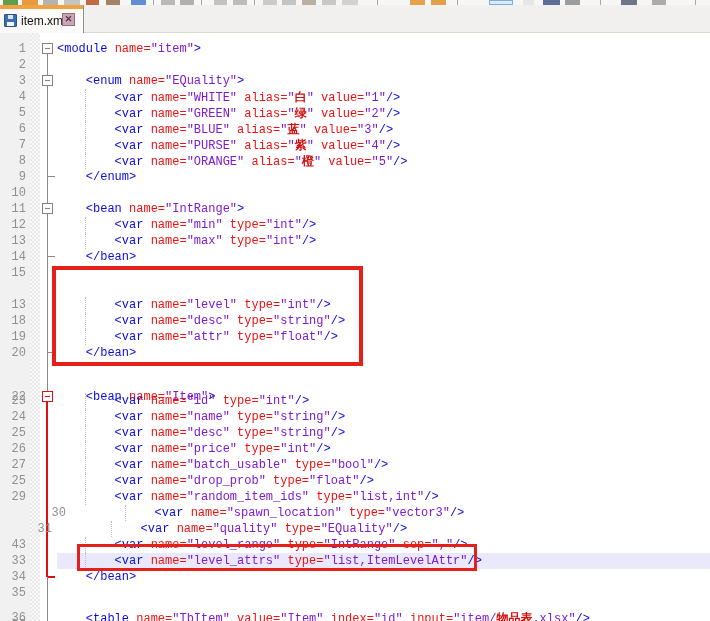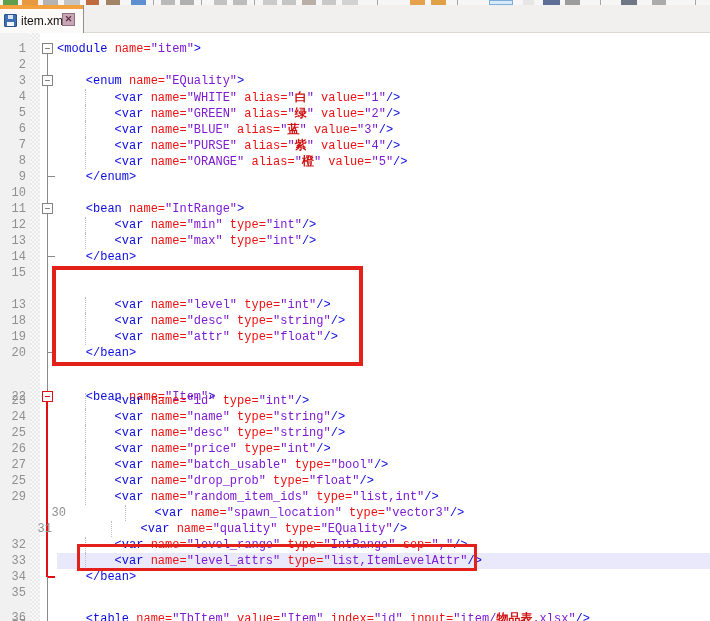--- a/index.html
+++ b/index.html
@@ -248,21 +248,21 @@
           <div class="num">30</div>
           <div class="code"><span class="p">        </span><span class="t">&lt;var</span><span class="p"> </span><span class="a">name=</span><span class="v">"spawn_location"</span><span class="p"> </span><span class="a">type=</span><span class="v">"vector3"</span><span class="t">/&gt;</span></div>
         </div>
         <div class="row" style="top: 488px; margin-left: 26px;">
           <div class="guide"></div>
           <div class="num">31</div>
           <div class="code"><span class="p">        </span><span class="t">&lt;var</span><span class="p"> </span><span class="a">name=</span><span class="v">"quality"</span><span class="p"> </span><span class="a">type=</span><span class="v">"EQuality"</span><span class="t">/&gt;</span></div>
         </div>
         <div class="row" style="top: 504px;">
           <div class="guide"></div>
-          <div class="num">32</div>
+          <div class="num">43</div>
           <div class="code"><span class="p">        </span><span class="t">&lt;var</span><span class="p"> </span><span class="a">name=</span><span class="v">"level_range"</span><span class="p"> </span><span class="a">type=</span><span class="v">"IntRange"</span><span class="p"> </span><span class="a">sep=</span><span class="v">","</span><span class="t">/&gt;</span></div>
         </div>
         <div class="row" style="top: 520px;">
           <div class="hl"></div>
           <div class="guide"></div>
           <div class="num">33</div>
           <div class="code"><span class="p">        </span><span class="t">&lt;var</span><span class="p"> </span><span class="a">name=</span><span class="v">"level_attrs"</span><span class="p"> </span><span class="a">type=</span><span class="v">"list,ItemLevelAttr"</span><span class="t">/&gt;</span></div>
         </div>
         <div class="row" style="top: 536px;">
           <div class="num">34</div>

